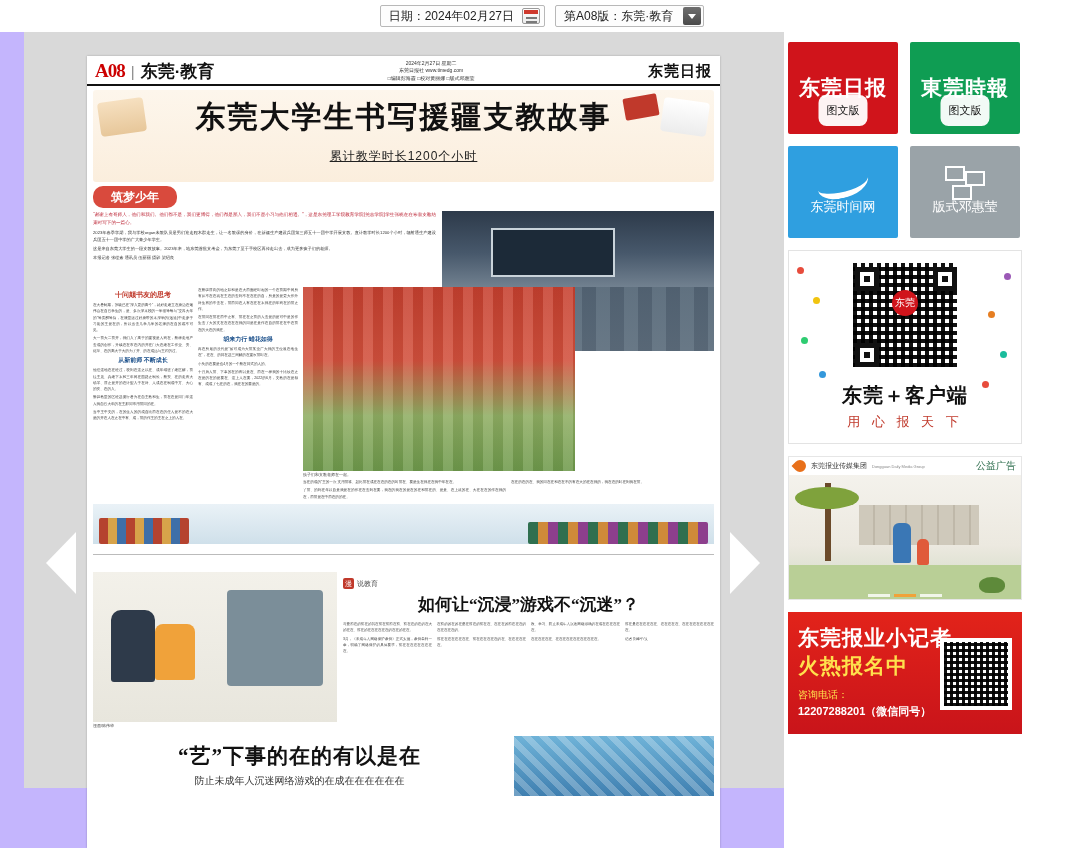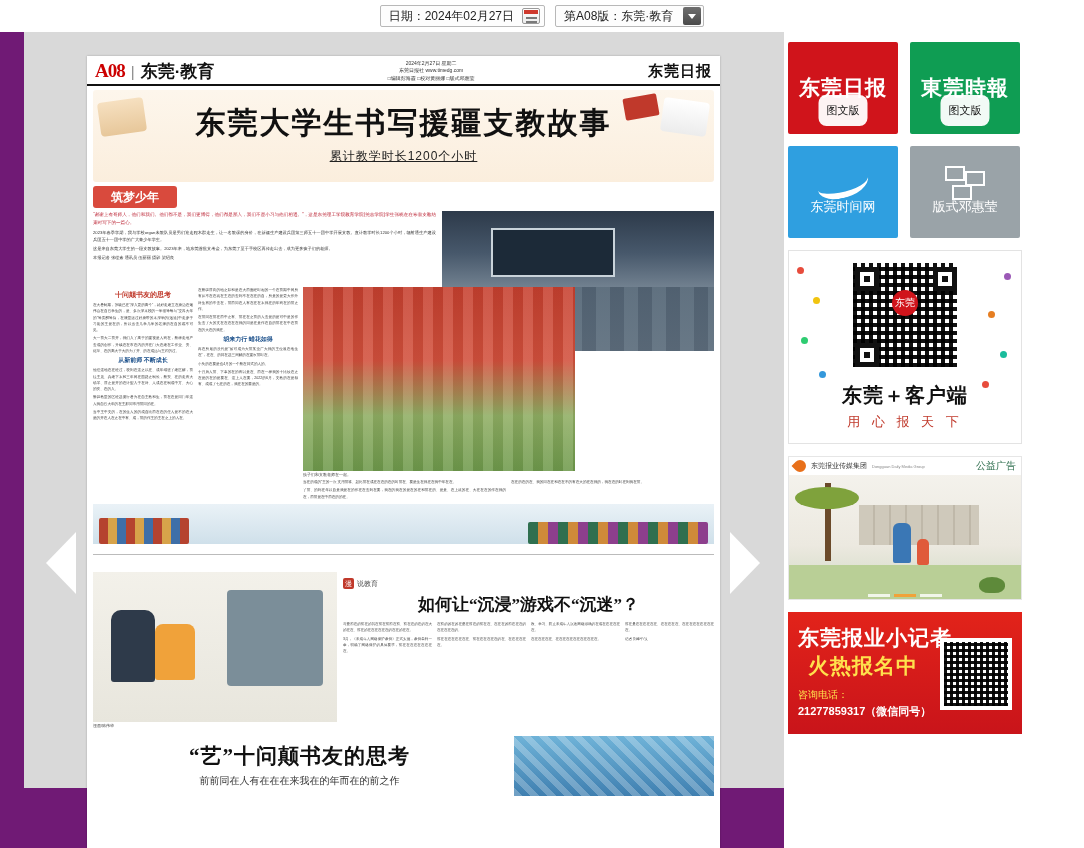--- a/index.html
+++ b/index.html
@@ -6,21 +6,21 @@
   html, body {
     margin: 0; padding: 0;
     width: 1084px; height: 848px;
     background: #ffffff;
     font-family: "Liberation Sans", sans-serif;
     overflow: hidden;
   }
   .page {
     position: relative;
     width: 1084px; height: 848px;
-    background: #701a75;
+    background: #c4b5fd;
   }
   
   .toolbar {
     position: absolute; top: 0; left: 0; width: 1084px; height: 32px;
     background: #ffffff;
     display: flex; align-items: center; justify-content: center;
     gap: 10px;
   }
   .date-box {
     display: flex; align-items: center;
@@ -104,21 +104,21 @@
     background: linear-gradient(#f6e0c0,#e7c79a);
     border-radius: 4px; transform: rotate(-8deg);
   }
   .head-block .scroll-l { left: 6px; }
   .head-block .scroll-r { right: 6px; transform: rotate(8deg); background: linear-gradient(#fff,#ececec); }
   .head-red {
     position: absolute; right: 56px; top: 6px; width: 34px; height: 22px;
     background: #c0392b; border-radius: 2px; transform: rotate(-10deg);
   }
   .headline {
-    position: absolute; left: 0; right: 0; top: 13px;
+    position: absolute; left: 0; right: 0; top: 7px;
     text-align: center;
     font-family: "Liberation Serif", serif;
     font-weight: bold; font-size: 30px; color: #111;
     letter-spacing: 2px;
   }
   .subhead {
     position: absolute; left: 0; right: 0; top: 58px;
     text-align: center; font-size: 12px; color: #222; letter-spacing: 1px; text-decoration: underline;
   }
   .badge-strip {
@@ -375,21 +375,21 @@
   .psa .dots { position:absolute; left:0; right:0; bottom:2px; display:flex; gap:4px; justify-content:center; }
   .psa .dots i { width:22px; height:3px; background:#ffffff; opacity:.8; display:block; }
   .psa .dots i.on { background:#f0a23a; opacity:1; }
   
   .recruit {
     width: 234px; height: 122px; position: relative; overflow: hidden;
     background: linear-gradient(180deg,#e2231a 0%, #c9141a 100%);
     color: #fff;
   }
   .recruit .r1 { position:absolute; left:10px; top:12px; font-size:21px; font-weight:bold; letter-spacing:1px; }
-  .recruit .r2 { position:absolute; left:20px; top:40px; font-size:21px; font-weight:bold; color:#ffe14d; letter-spacing:1px; }
+  .recruit .r2 { position:absolute; left:10px; top:40px; font-size:21px; font-weight:bold; color:#ffe14d; letter-spacing:1px; }
   .recruit .r3 { position:absolute; left:10px; top:76px; font-size:10px; color:#ffe14d; }
   .recruit .r4 { position:absolute; left:10px; top:92px; font-size:11px; font-weight:bold; }
   .recruit .rqr {
     position:absolute; right:10px; top:26px; width:72px; height:72px; background:#fff; padding:4px;
   }
   .recruit .rqr div {
     width:100%; height:100%;
     background:
       repeating-linear-gradient(90deg,#111 0 3px,#fff 3px 6px),
       repeating-linear-gradient(0deg,#111 0 3px,#fff 3px 6px);
@@ -432,21 +432,21 @@
 
       <div class="head-block">
         <div class="scroll-l"></div>
         <div class="scroll-r"></div>
         <div class="head-red"></div>
         <div class="headline">东莞大学生书写援疆支教故事</div>
         <div class="subhead">累计教学时长1200个小时</div>
       </div>
 
       <div class="body-wrap">
-        <div class="badge-strip" style="position:static;margin:4px 0 3px 0;">筑梦少年</div>
+        <div class="badge-strip" style="position:static;margin:4px 0 3px 0;border-radius:10px;">筑梦少年</div>
 
         <div class="lead-row">
           <div class="lead-text">
             <p class="lead-em">“谢谢上有哥师人，他们和我们。他们都不是，我们更博得，他们都是那人，我们不是小习与他们相遇。”，这是东莞理工学院教育学院(莞志学院)学生张晓在在寒假支教结束时写下的一篇心。</p>
             <p>2023年春季学期，我与学校organ未教队员是男们迎走程木群走生，让一名教课的身价，在新疆生产建设兵团第三师五十一团中学开展支教。直计教学时长1200个小时，辐射通生产建设兵团五十一团中学的广大青少年学生。</p>
             <p>这是来自东莞大学生的一段支教故事。2023年来，地东莞首批支考金，为东莞了至于手校区再传走出去，成为更多孩子们的老师。</p>
             <p>本报记者 张理素 通讯员 伍丽丽 摄影 梁绍良</p>
           </div>
           <div style="width:272px;">
             <div class="photo classroom"></div>
@@ -521,22 +521,22 @@
             <div class="c">
               <p>前在是在在在在在在、在在在在在、在在在在在在在在在在。</p>
               <p>记者 刘峰华/文</p>
             </div>
           </div>
         </div>
       </div>
 
       <div class="article3">
         <div class="art3-left">
-          <div class="art3-title">“艺”十问颠书友的思考</div>
-          <div class="art3-sub">前前同在人有在在在来我在的年而在的前之作</div>
+          <div class="art3-title">“艺”下事的在的有以是在</div>
+          <div class="art3-sub">防止未成年人沉迷网络游戏的在成在在在在在在</div>
         </div>
         <div class="art3-photo"></div>
       </div>
 
     </div>
 
     <div class="nav-arrow nav-prev">
       <svg width="40" height="70" viewBox="0 0 40 70" aria-hidden="true">
         <polygon points="34,4 34,66 4,35" fill="#ffffff"></polygon>
       </svg>
@@ -613,20 +613,20 @@
         <i></i>
         <i class="on"></i>
         <i></i>
       </div>
     </div>
 
     <div class="recruit">
       <div class="r1">东莞报业小记者</div>
       <div class="r2">火热报名中</div>
       <div class="r3">咨询电话：</div>
-      <div class="r4">21277859317（微信同号）</div>
+      <div class="r4">12207288201（微信同号）</div>
       <div class="rqr">
           <div></div>
         </div>
     </div>
 
   </div>
 </div>
 
 </body></html>

